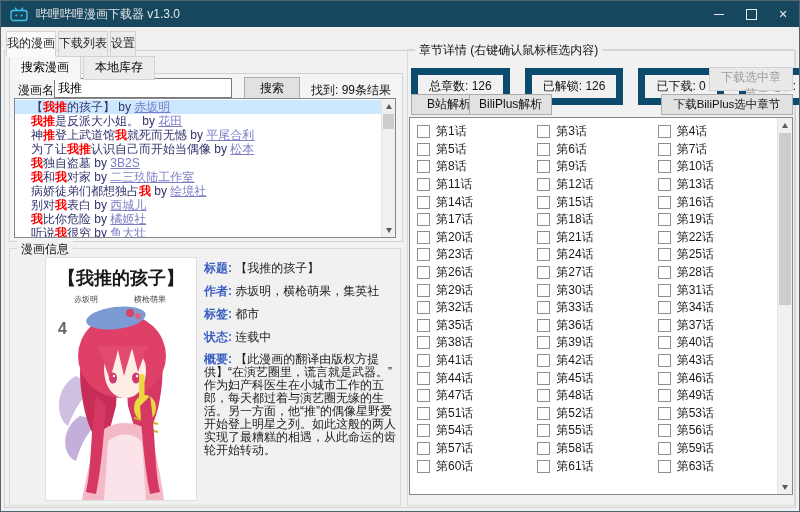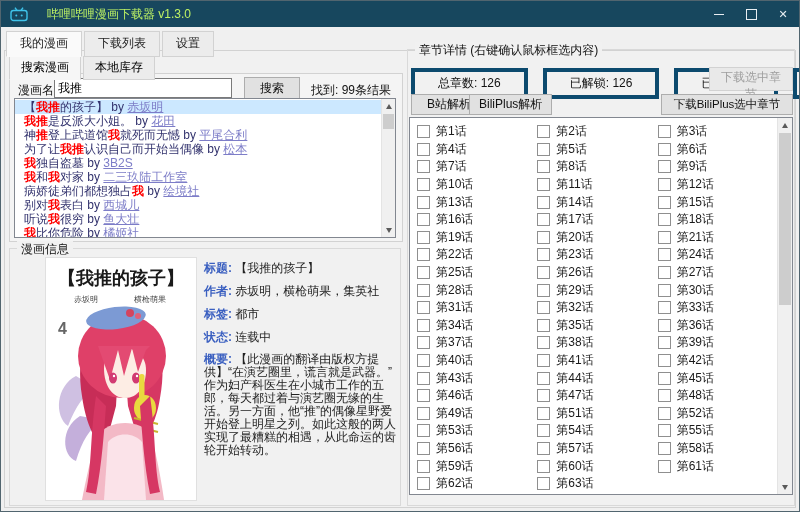--- a/index.html
+++ b/index.html
@@ -1,50 +1,50 @@
 <!DOCTYPE html>
 <html style="--titlebar: #17475E; --selection: #CCE8FF; --kw: #FF0000; --author: #7D7DC8; --lbl: #3A5FC0;"><head>
 <meta charset="utf-8">
 <style>
   html,body{margin:0;padding:0;}
   body{width:800px;height:512px;font-family:"Liberation Sans","DejaVu Sans",sans-serif;font-size:12px;background:#d7d7d7;}
   #window{position:relative;width:800px;height:512px;background:#f0f0f0;overflow:hidden;border:1px solid #51656f;box-sizing:border-box;}
 
   
-  .titlebar{position:absolute;left:0;top:0;width:100%;height:26px;background:var(--titlebar,#17475e);display:flex;align-items:center;color:#bef264;gap:11px;}
+  .titlebar{position:absolute;left:0;top:0;width:100%;height:26px;background:var(--titlebar,#17475e);display:flex;align-items:center;color:#e5e5e5;}
   .app-icon{margin-left:9px;display:flex;align-items:center;}
   .title-text{margin-left:8px;font-size:12px;}
   .win-controls{margin-left:auto;display:flex;height:100%;}
   .win-btn{width:32px;height:100%;display:flex;align-items:center;justify-content:center;}
   .glyph-min{width:10px;height:1px;background:#e8eef2;display:block;}
   .glyph-max{width:9px;height:9px;border:1px solid #e8eef2;display:block;}
   .glyph-close::before{content:"✕";font-size:11px;color:#e8eef2;}
 
   
   .main-tabs{position:absolute;left:5px;top:30px;display:flex;z-index:4;}
-  .main-tab{padding:3px 13px 4px;border:1px solid #d2d2d2;background:#ececec;margin-right:2px;color:#222;}
+  .main-tab{padding:3px 0 4px;border:1px solid #d2d2d2;background:#ececec;margin-right:2px;color:#222;}
   .main-tab.active{background:#fafafa;border-bottom-color:#fafafa;}
   .page-border{position:absolute;left:3px;top:49px;width:792px;height:458px;border:1px solid #d2d2d2;background:#f1f1f1;box-sizing:border-box;}
 
   .left-tabs{position:absolute;left:8px;top:55px;display:flex;z-index:3;}
   .left-tab{padding:2px 11px 3px;border:1px solid #d2d2d2;background:#ececec;margin-right:2px;}
   .left-tab.active{background:#f6f6f6;border-bottom-color:#f6f6f6;}
   .left-page{position:absolute;left:8px;top:72px;width:394px;height:169px;border:1px solid #d2d2d2;background:#f4f4f4;box-sizing:border-box;}
 
   
   .lbl-name{position:absolute;left:17px;top:81px;color:#111;}
   .search-input{position:absolute;left:53px;top:77px;width:178px;height:20px;border:1px solid #7a7a7a;font-size:12px;padding:0 3px;box-sizing:border-box;background:#fff;font-family:inherit;}
   .btn{background:#e1e1e1;border:1px solid #adadad;font-size:12px;font-family:inherit;color:#111;}
   .search-btn{position:absolute;left:243px;top:76px;width:56px;height:23px;}
   .result-count{position:absolute;left:310px;top:81px;color:#111;}
 
   
   .results-list{position:absolute;left:13px;top:97px;width:382px;height:140px;border:1px solid #828790;background:#fff;box-sizing:border-box;overflow:hidden;}
   .result-rows{position:absolute;left:0;top:1px;right:13px;}
-  .result-row{height:14px;line-height:14px;padding-left:9px;white-space:nowrap;overflow:hidden;color:#33336e;}
+  .result-row{height:14px;line-height:14px;padding-left:16px;white-space:nowrap;overflow:hidden;color:#33336e;}
   .result-row.selected{background:var(--selection,#cce8ff);}
   .kw{color:var(--kw,#ff0000);font-weight:bold;}
   .author{color:var(--author,#7d7dc8);text-decoration:underline;}
 
   
   .scrollbar{position:absolute;top:0;right:0;bottom:0;background:#f0f0f0;border-left:1px solid #e4e4e4;}
   .sb-13{width:13px;} .sb-14{width:14px;}
   .sb-up,.sb-down{position:absolute;left:0;right:0;height:14px;display:flex;align-items:center;justify-content:center;}
   .sb-up{top:0;} .sb-down{bottom:0;}
   .tri-up{width:0;height:0;border-left:3.5px solid transparent;border-right:3.5px solid transparent;border-bottom:5px solid #5a5a5a;}
@@ -60,21 +60,21 @@
   
   .cover-svg{position:absolute;left:44px;top:256px;border:1px solid #e0e0e0;background:#fff;}
   .info-fields{position:absolute;left:203px;top:260px;width:193px;}
   .info-row{margin:0 0 8px 0;line-height:15px;word-break:break-all;}
   .info-row.summary{line-height:13px;margin-top:6px;}
   .info-label{color:var(--lbl,#3a5fc0);font-weight:bold;}
   .info-value{color:#222;}
 
   
   .stats-row{position:absolute;left:410px;top:67px;display:flex;gap:15px;align-items:center;}
-  .stat-box{border:4px solid #0c4a6e;padding:3px 23px;background:#f1f1f1;white-space:nowrap;color:#111;}
+  .stat-box{border:7px solid #0c4a6e;padding:3px 11px;background:#f1f1f1;white-space:nowrap;color:#111;}
   .dl-selected-btn{position:absolute;left:708px;top:66px;width:84px;height:24px;}
   .btn.disabled{background:#e9e9e9;border-color:#d2d2d2;color:#9e9e9e;}
   .b-parse{position:absolute;left:410px;top:93px;height:21px;padding:0 15px;}
   .biliplus-parse{position:absolute;left:468px;top:93px;height:21px;padding:0 9px;}
   .dl-biliplus{position:absolute;left:660px;top:93px;width:132px;height:21px;font-size:11.5px;padding:0 2px;}
 
   .chapter-list{position:absolute;left:408px;top:116px;width:384px;height:378px;border:1px solid #828790;background:#fff;box-sizing:border-box;}
   .chapter-grid{position:absolute;left:0;top:0;right:14px;bottom:0;display:grid;grid-template-columns:1fr 1fr 1fr;grid-auto-rows:17.6px;padding:5px 0 13px 7px;overflow:hidden;}
   .chapter-cell{display:flex;align-items:center;}
   .cb{width:11px;height:11px;border:1px solid #8f8f8f;background:#fff;margin-right:6px;flex:none;box-sizing:content-box;}
@@ -130,22 +130,22 @@
   <div class="results-list">
     <div class="result-rows">
         <div class="result-row selected"><span>【</span><span class="kw">我推</span><span>的孩子】</span><span class="by"> by </span><span class="author">赤坂明</span></div>
         <div class="result-row"><span class="kw">我推</span><span>是反派大小姐。</span><span class="by"> by </span><span class="author">花田</span></div>
         <div class="result-row"><span>神</span><span class="kw">推</span><span>登上武道馆</span><span class="kw">我</span><span>就死而无憾</span><span class="by"> by </span><span class="author">平尾合利</span></div>
         <div class="result-row"><span>为了让</span><span class="kw">我推</span><span>认识自己而开始当偶像</span><span class="by"> by </span><span class="author">松本</span></div>
         <div class="result-row"><span class="kw">我</span><span>独自盗墓</span><span class="by"> by </span><span class="author">3B2S</span></div>
         <div class="result-row"><span class="kw">我</span><span>和</span><span class="kw">我</span><span>对家</span><span class="by"> by </span><span class="author">二三玖陆工作室</span></div>
         <div class="result-row"><span>病娇徒弟们都想独占</span><span class="kw">我</span><span class="by"> by </span><span class="author">绘境社</span></div>
         <div class="result-row"><span>别对</span><span class="kw">我</span><span>表白</span><span class="by"> by </span><span class="author">西城儿</span></div>
+        <div class="result-row"><span class="kw">我</span><span>比你危险</span><span class="by"> by </span><span class="author">橘姬社</span></div>
         <div class="result-row"><span>听说</span><span class="kw">我</span><span>很穷</span><span class="by"> by </span><span class="author">鱼大壮</span></div>
-        <div class="result-row"><span class="kw">我</span><span>比你危险</span><span class="by"> by </span><span class="author">橘姬社</span></div>
       </div>
     <div class="scrollbar sb-13">
       <div class="sb-up">
           <span class="tri-up"></span>
         </div>
       <div class="sb-thumb" style="top:15px;height:15px;"></div>
       <div class="sb-down">
           <span class="tri-down"></span>
         </div>
     </div>
@@ -210,24 +210,20 @@
   <button class="btn dl-biliplus">下载BiliPlus选中章节</button>
 
   <div class="chapter-list">
     <div class="chapter-grid">
         <label class="chapter-cell">
           <span class="cb"></span>
           <span class="cb-label">第1话</span>
         </label>
         <label class="chapter-cell">
           <span class="cb"></span>
-          <span class="cb-label">第2话</span>
-        </label>
-        <label class="chapter-cell">
-          <span class="cb"></span>
           <span class="cb-label">第3话</span>
         </label>
         <label class="chapter-cell">
           <span class="cb"></span>
           <span class="cb-label">第4话</span>
         </label>
         <label class="chapter-cell">
           <span class="cb"></span>
           <span class="cb-label">第5话</span>
         </label>
@@ -443,24 +439,20 @@
           <span class="cb"></span>
           <span class="cb-label">第59话</span>
         </label>
         <label class="chapter-cell">
           <span class="cb"></span>
           <span class="cb-label">第60话</span>
         </label>
         <label class="chapter-cell">
           <span class="cb"></span>
           <span class="cb-label">第61话</span>
-        </label>
-        <label class="chapter-cell">
-          <span class="cb"></span>
-          <span class="cb-label">第62话</span>
         </label>
         <label class="chapter-cell">
           <span class="cb"></span>
           <span class="cb-label">第63话</span>
         </label>
       </div>
     <div class="scrollbar sb-14">
       <div class="sb-up">
           <span class="tri-up"></span>
         </div>

